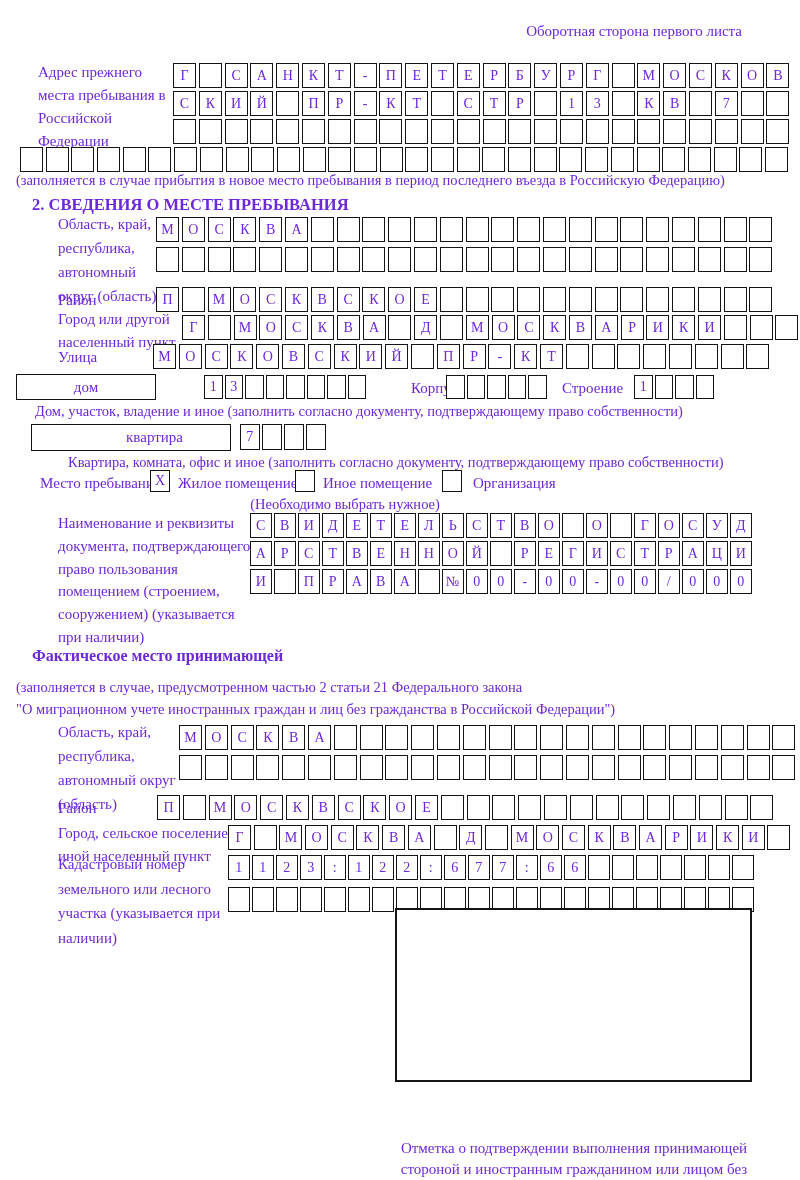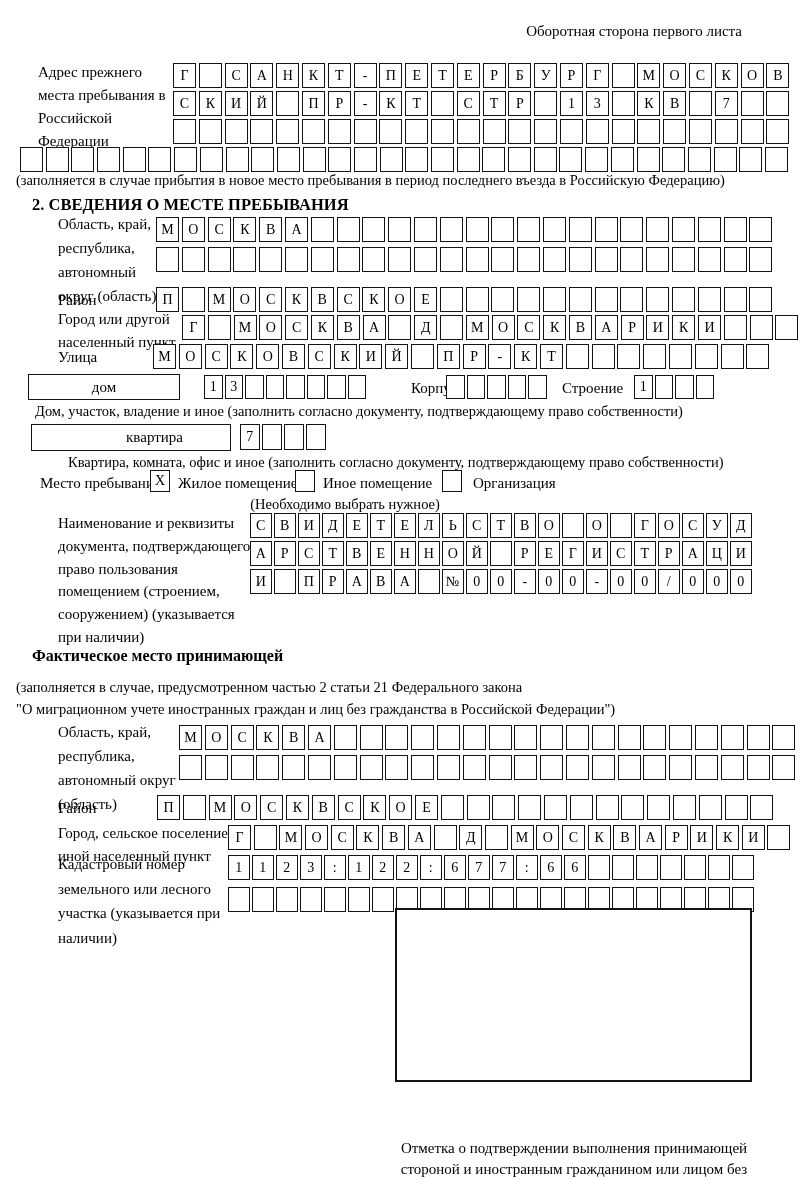--- a/index.html
+++ b/index.html
@@ -1,18 +1,18 @@
 <!DOCTYPE html>
 <html><head>
 <meta charset="utf-8">
 <style>
   html,body{margin:0;padding:0;background:#ffffff;}
   .page{
     position:relative;width:800px;height:1180px;background:#ffffff;
-    font-family:"Liberation Serif","DejaVu Serif",serif;color:#000000;overflow:hidden;
+    font-family:"Liberation Serif","DejaVu Serif",serif;color:#6d28d9;overflow:hidden;
   }
   .abs{position:absolute;}
   .lbl{font-size:15px;line-height:23px;}
   .note{font-size:14.5px;}
   .center{left:16px;width:800px;}
   .bold{font-weight:bold;padding-left:16px;}
   .grid{display:flex;position:absolute;}
   .cell{
     display:flex;align-items:center;justify-content:center;
     border:1.7px solid #141414;height:25px;box-sizing:border-box;
@@ -288,21 +288,21 @@
       <span class="cell"></span>
       <span class="cell"></span>
       <span class="cell"></span>
       <span class="cell"></span>
       <span class="cell"></span>
       <span class="cell"></span>
       <span class="cell"></span>
       <span class="cell"></span>
     </div>
 
-  <div class="wbox" style="left:28px;top:374px;width:152px;">дом</div>
+  <div class="wbox" style="left:16px;top:374px;width:140px;">дом</div>
   <div class="grid ch" style="left:204px;top:375px;">
       <span class="cell">1</span>
       <span class="cell">3</span>
       <span class="cell"></span>
       <span class="cell"></span>
       <span class="cell"></span>
       <span class="cell"></span>
       <span class="cell"></span>
       <span class="cell"></span>
     </div>

